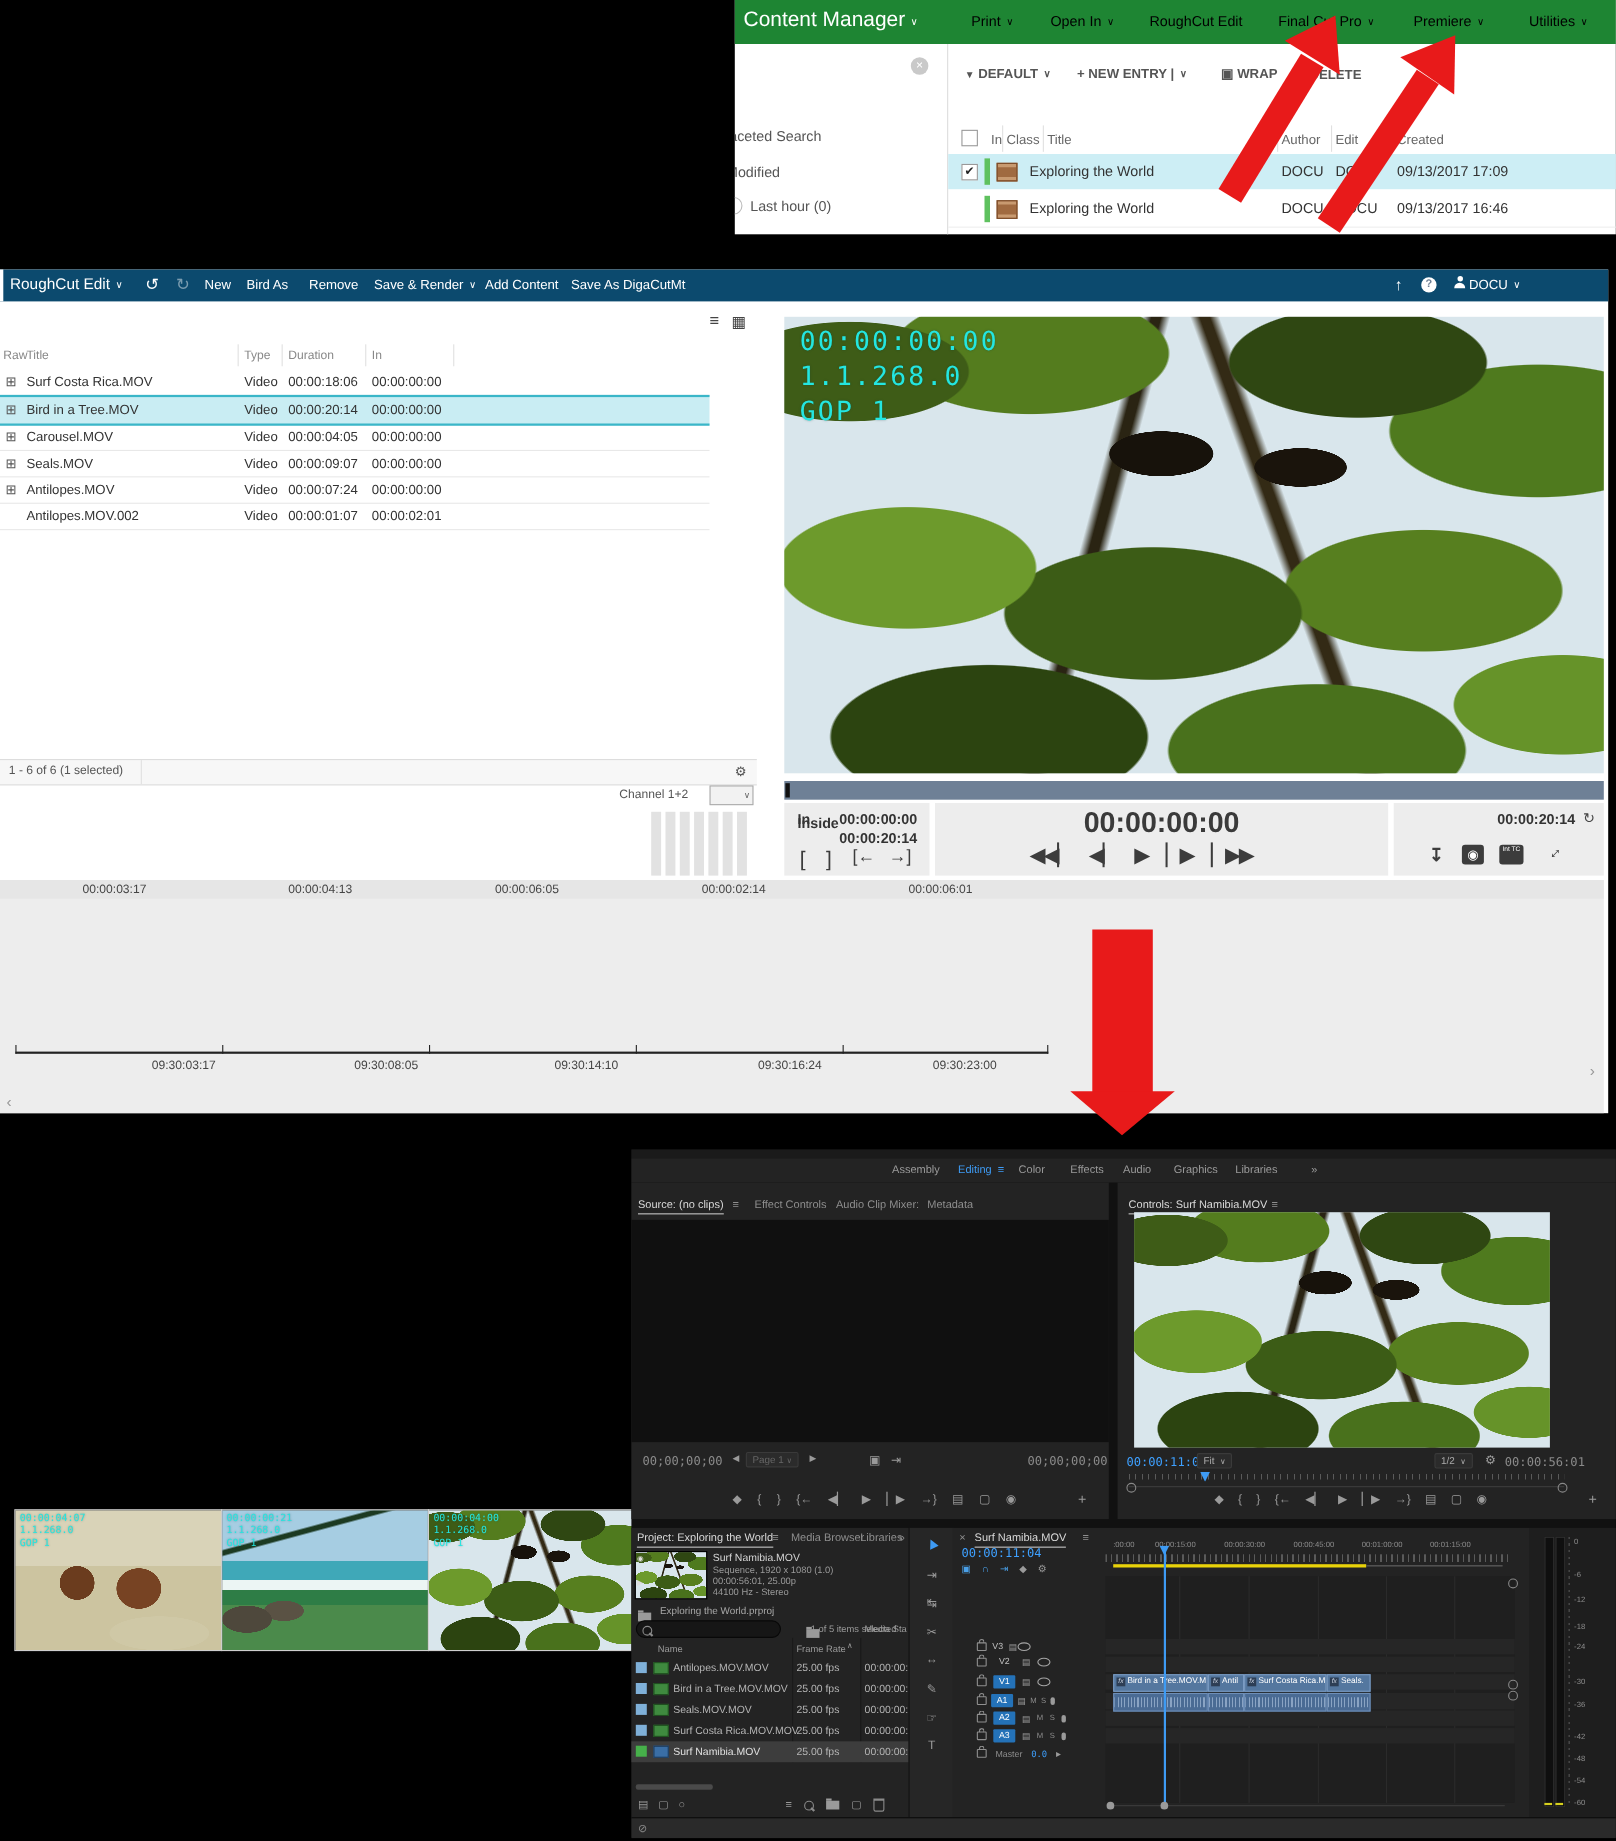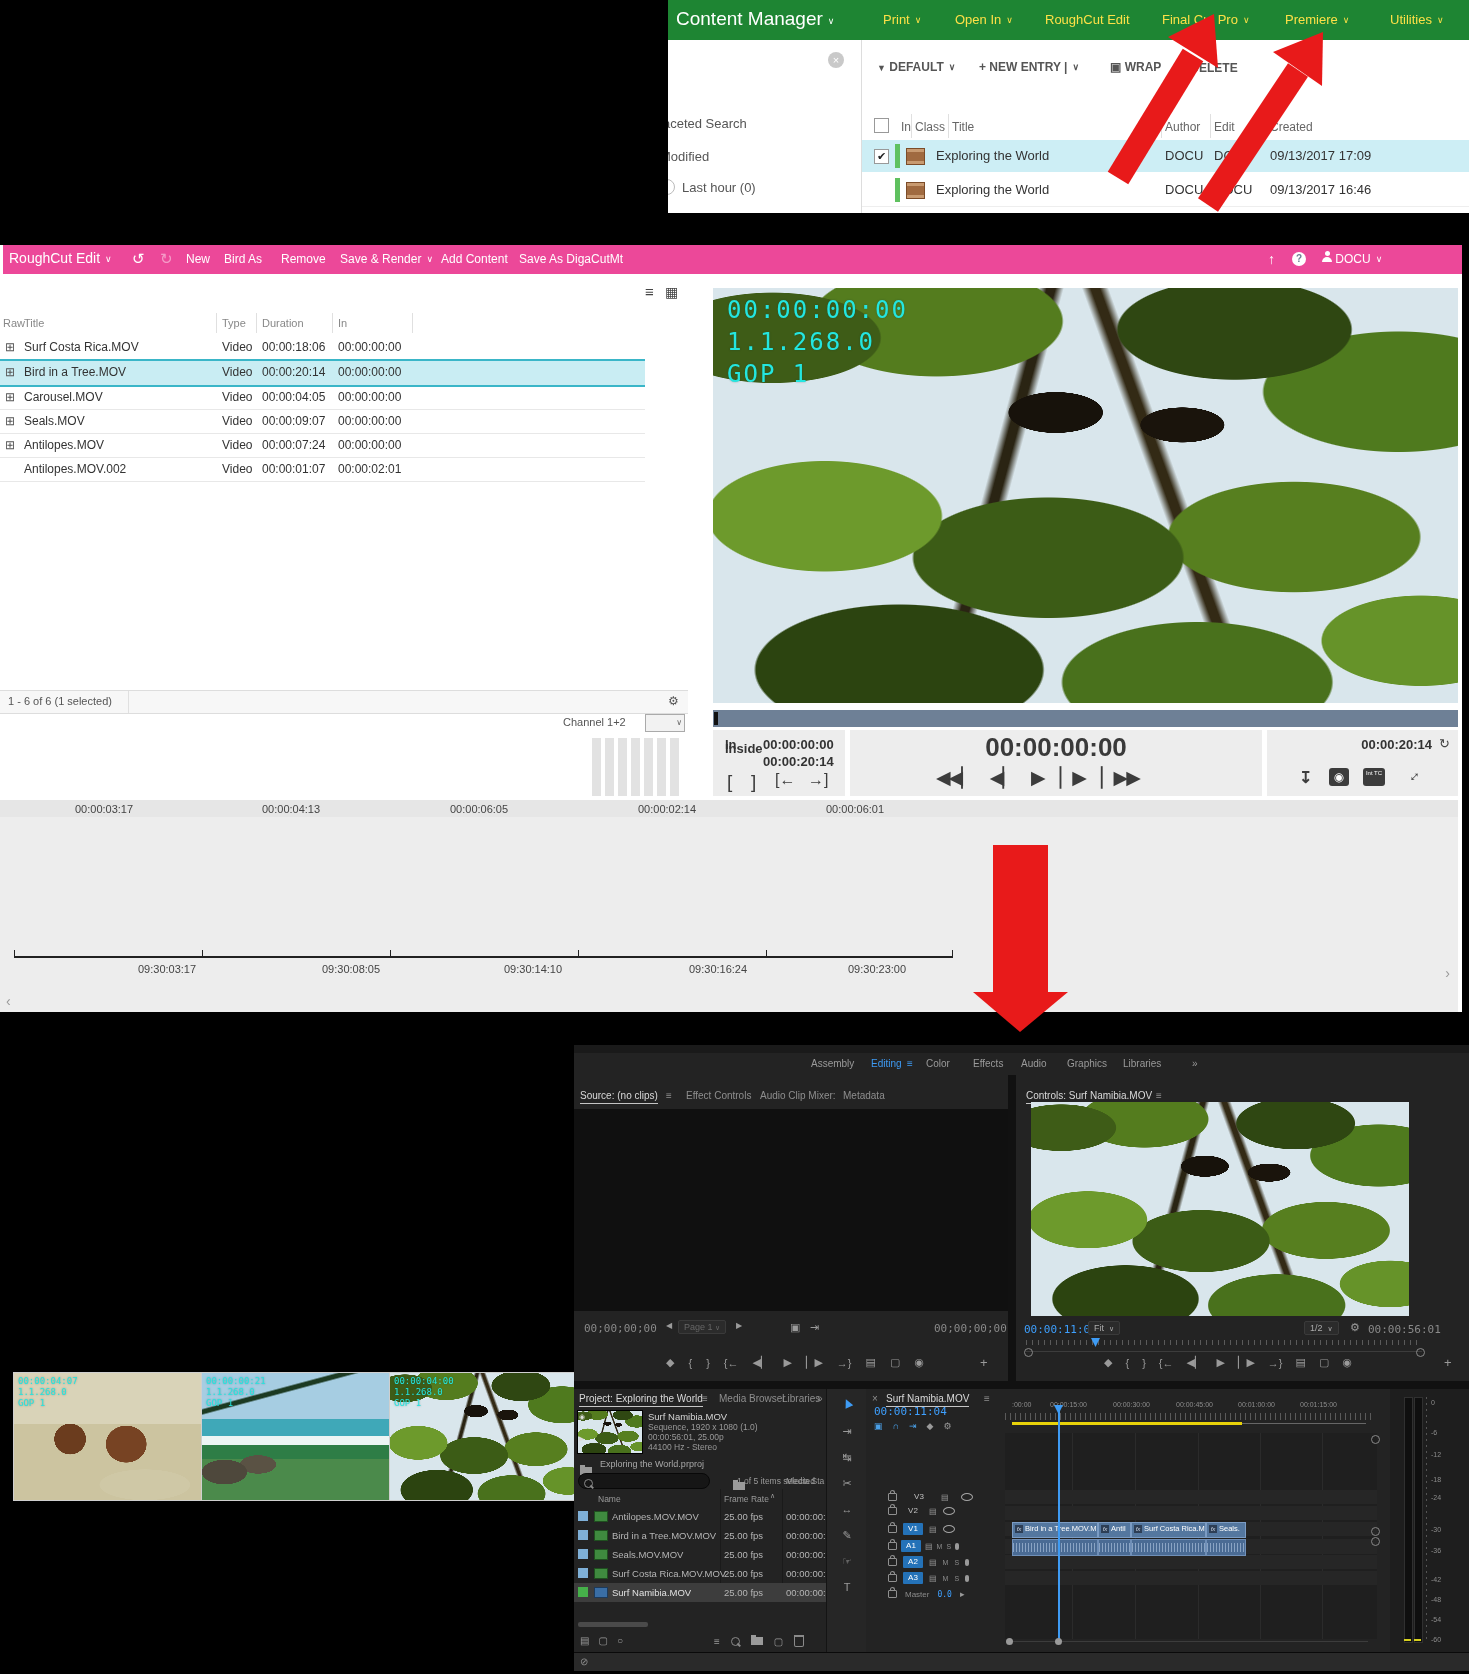--- a/index.html
+++ b/index.html
@@ -4,35 +4,35 @@
 <style>
   html,body{margin:0;padding:0;background:#000;}
   body{width:1469px;height:1674px;position:relative;overflow:hidden;
        font-family:"Liberation Sans",sans-serif;-webkit-font-smoothing:antialiased;}
   .ab{position:absolute;}
   .f{display:flex;align-items:center;}
   
   #cm{left:668px;top:0;width:801px;height:213px;background:#fff;}
   #cm .bar{left:0;top:0;width:100%;height:40px;background:#1e8533;color:#fff;}
   #cm .title{left:8px;top:8px;font-size:19px;}
-  .cm-menu{top:12px;font-size:13px;color:#fde047;white-space:nowrap;}
+  .cm-menu{top:12px;font-size:13px;color:#000000;white-space:nowrap;}
   .chev{font-size:9px;margin-left:5px;vertical-align:1px;}
   #cm .side{left:0;top:40px;width:193px;bottom:0;border-right:1px solid #ddd;overflow:hidden;}
   .side-txt{font-size:13px;color:#555;white-space:nowrap;}
   #cm .main-tb{top:60px;font-size:12px;font-weight:bold;color:#555;white-space:nowrap;}
   .cmhdr{font-size:12px;color:#666;top:120px;white-space:nowrap;}
   .cmrow{left:194px;width:607px;height:32px;}
   .cmcell{font-size:13px;color:#333;top:8px;white-space:nowrap;}
   .cbox{width:13px;height:13px;border:1px solid #999;background:#fff;font-size:11px;line-height:13px;text-align:center;color:#222;}
   .gbar{width:5px;background:#5fc15f;}
   .film{width:17px;height:15px;background:#a06a40;border:1px solid #7c4c28;box-shadow:inset 0 3px 0 #c89a70,inset 0 -3px 0 #c89a70;}
   .vline{width:1px;background:#e0e0e0;}
   
   #rc{left:0;top:245px;width:1462px;height:767px;background:#fff;}
-  #rc .tb{left:0;top:0;width:100%;height:29px;background:#ec4899;color:#fff;}
+  #rc .tb{left:0;top:0;width:100%;height:29px;background:#0c4a6e;color:#fff;}
   .rc-tbi{font-size:12px;color:#fff;white-space:nowrap;}
   .rc-app{font-size:14px;}
   .lsthdr{font-size:11px;color:#888;white-space:nowrap;}
   .lstrow{left:0;width:645px;height:24px;border-bottom:1px solid #e8e8e8;}
   .lstcell{font-size:12px;color:#333;top:5px;white-space:nowrap;}
   .gridic{font-size:12px;color:#555;}
   .selrow{background:#c9edf3;border-top:2px solid #3ab6c8;border-bottom:2px solid #3ab6c8 !important;}
   .statusbar{left:0;top:445px;width:688px;height:22px;background:#f7f7f7;border-top:1px solid #ddd;border-bottom:1px solid #ddd;}
   .meterbar{width:9px;height:58px;background:#e2e2e2;}
   .ovl{color:#24e6e0;font-family:"DejaVu Sans Mono",monospace;text-shadow:0 0 2px rgba(0,60,60,.4);}
@@ -538,21 +538,21 @@
     <span class="ab pp-tab" style="left:118px;top:4px">≡</span>
     <span class="ab pptc" style="left:8px;top:16px">00:00:11:04</span>
     <div class="ab f" style="left:8px;top:32px;gap:10px;color:#4aa0e8;font-size:9px">
       <span>▣</span>
       <span>∩</span>
       <span>⇥</span>
       <span style="color:#9a9a9a">◆</span>
       <span style="color:#9a9a9a">⚙</span>
     </div>
 
-    <div class="ab f" style="left:22px;top:101px;width:110px;height:14px;gap:12px">
+    <div class="ab f" style="left:22px;top:101px;width:110px;height:14px;gap:0">
         <span class="lock"></span>
         <span class="badge">V3</span>
         <span class="pglyph" style="font-size:8px">▤</span>
         <span class="eye"></span>
       </div>
     <div class="ab f" style="left:22px;top:115px;width:110px;height:14px;gap:6px">
         <span class="lock"></span>
         <span class="badge">V2</span>
         <span class="pglyph" style="font-size:8px">▤</span>
         <span class="eye"></span>

